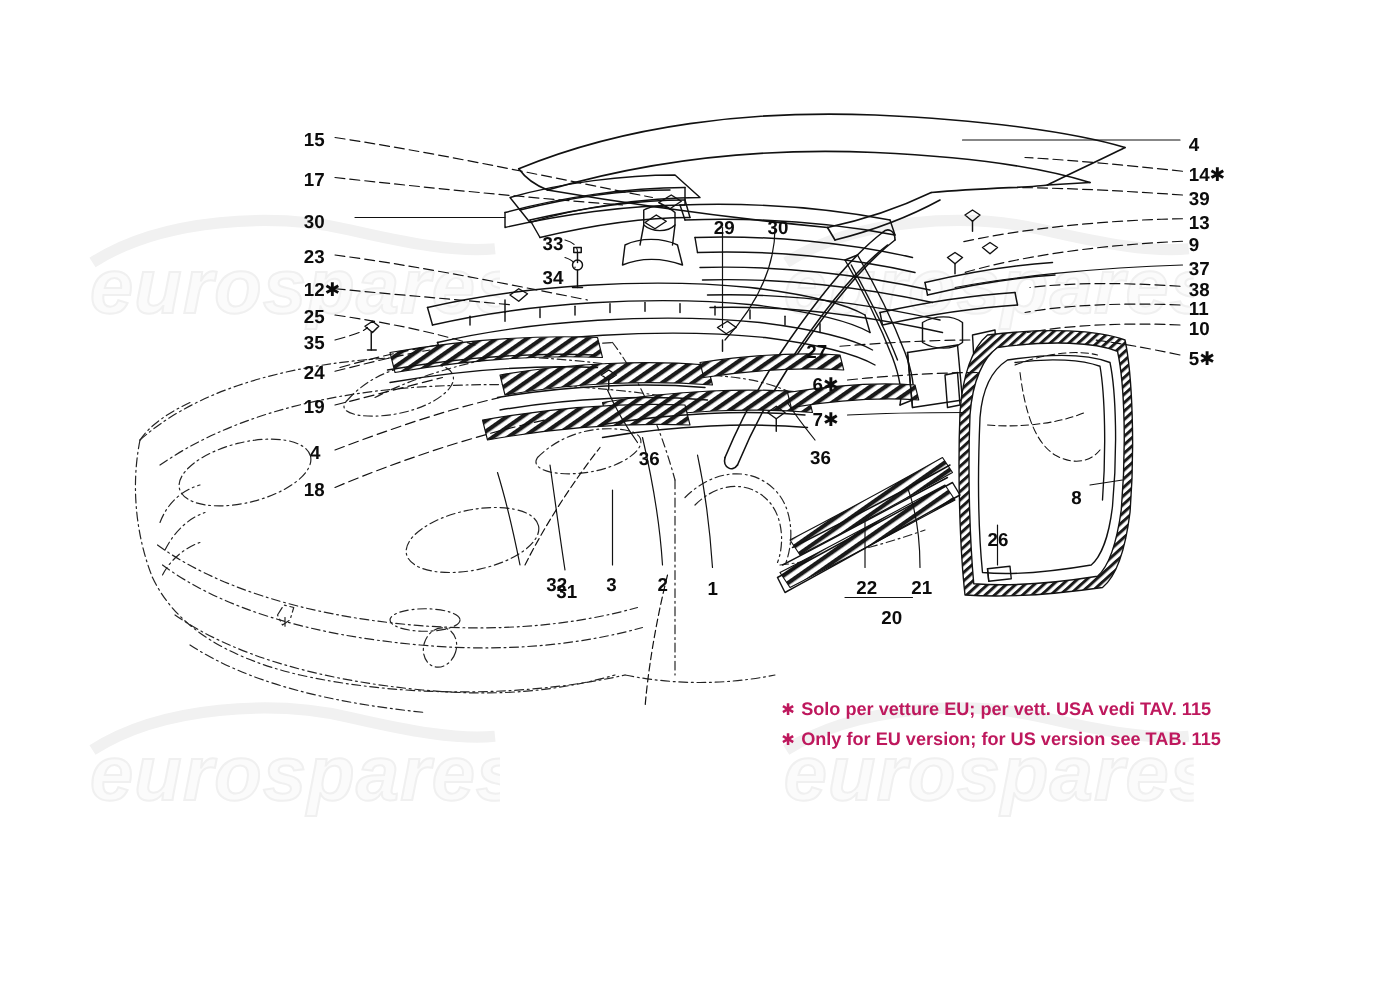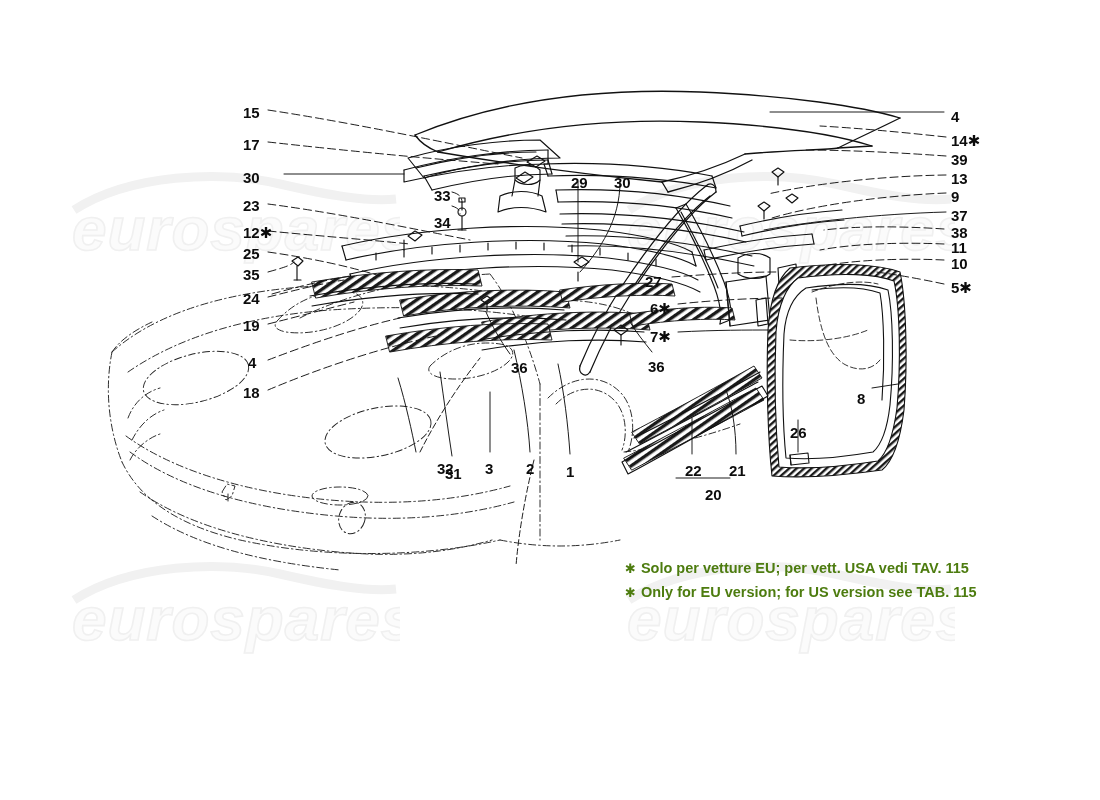--- a/index.html
+++ b/index.html
@@ -10,21 +10,21 @@
   #art{position:absolute;inset:0;}
 
   .wm{position:absolute;pointer-events:none;user-select:none;}
   .wm svg{display:block;}
 
   .lbl{position:absolute;font-weight:bold;color:#0c0c0c;
        font-size:15px;line-height:15px;white-space:nowrap;
        font-family:"Liberation Sans","DejaVu Sans",sans-serif;}
   .lbl .ast{font-size:15px;letter-spacing:0;}
 
-  .note{position:absolute;font-weight:bold;color:#4d7c0f;
+  .note{position:absolute;font-weight:bold;color:#be185d;
         font-size:14.5px;line-height:24px;white-space:nowrap;
         font-family:"Liberation Sans","DejaVu Sans",sans-serif;}
   .note .star{font-size:13px;margin-right:5px;}
 </style>
 </head>
 <body>
 
 <div id="stage">
 
   <div class="wm" style="left:70px;top:168px;">

